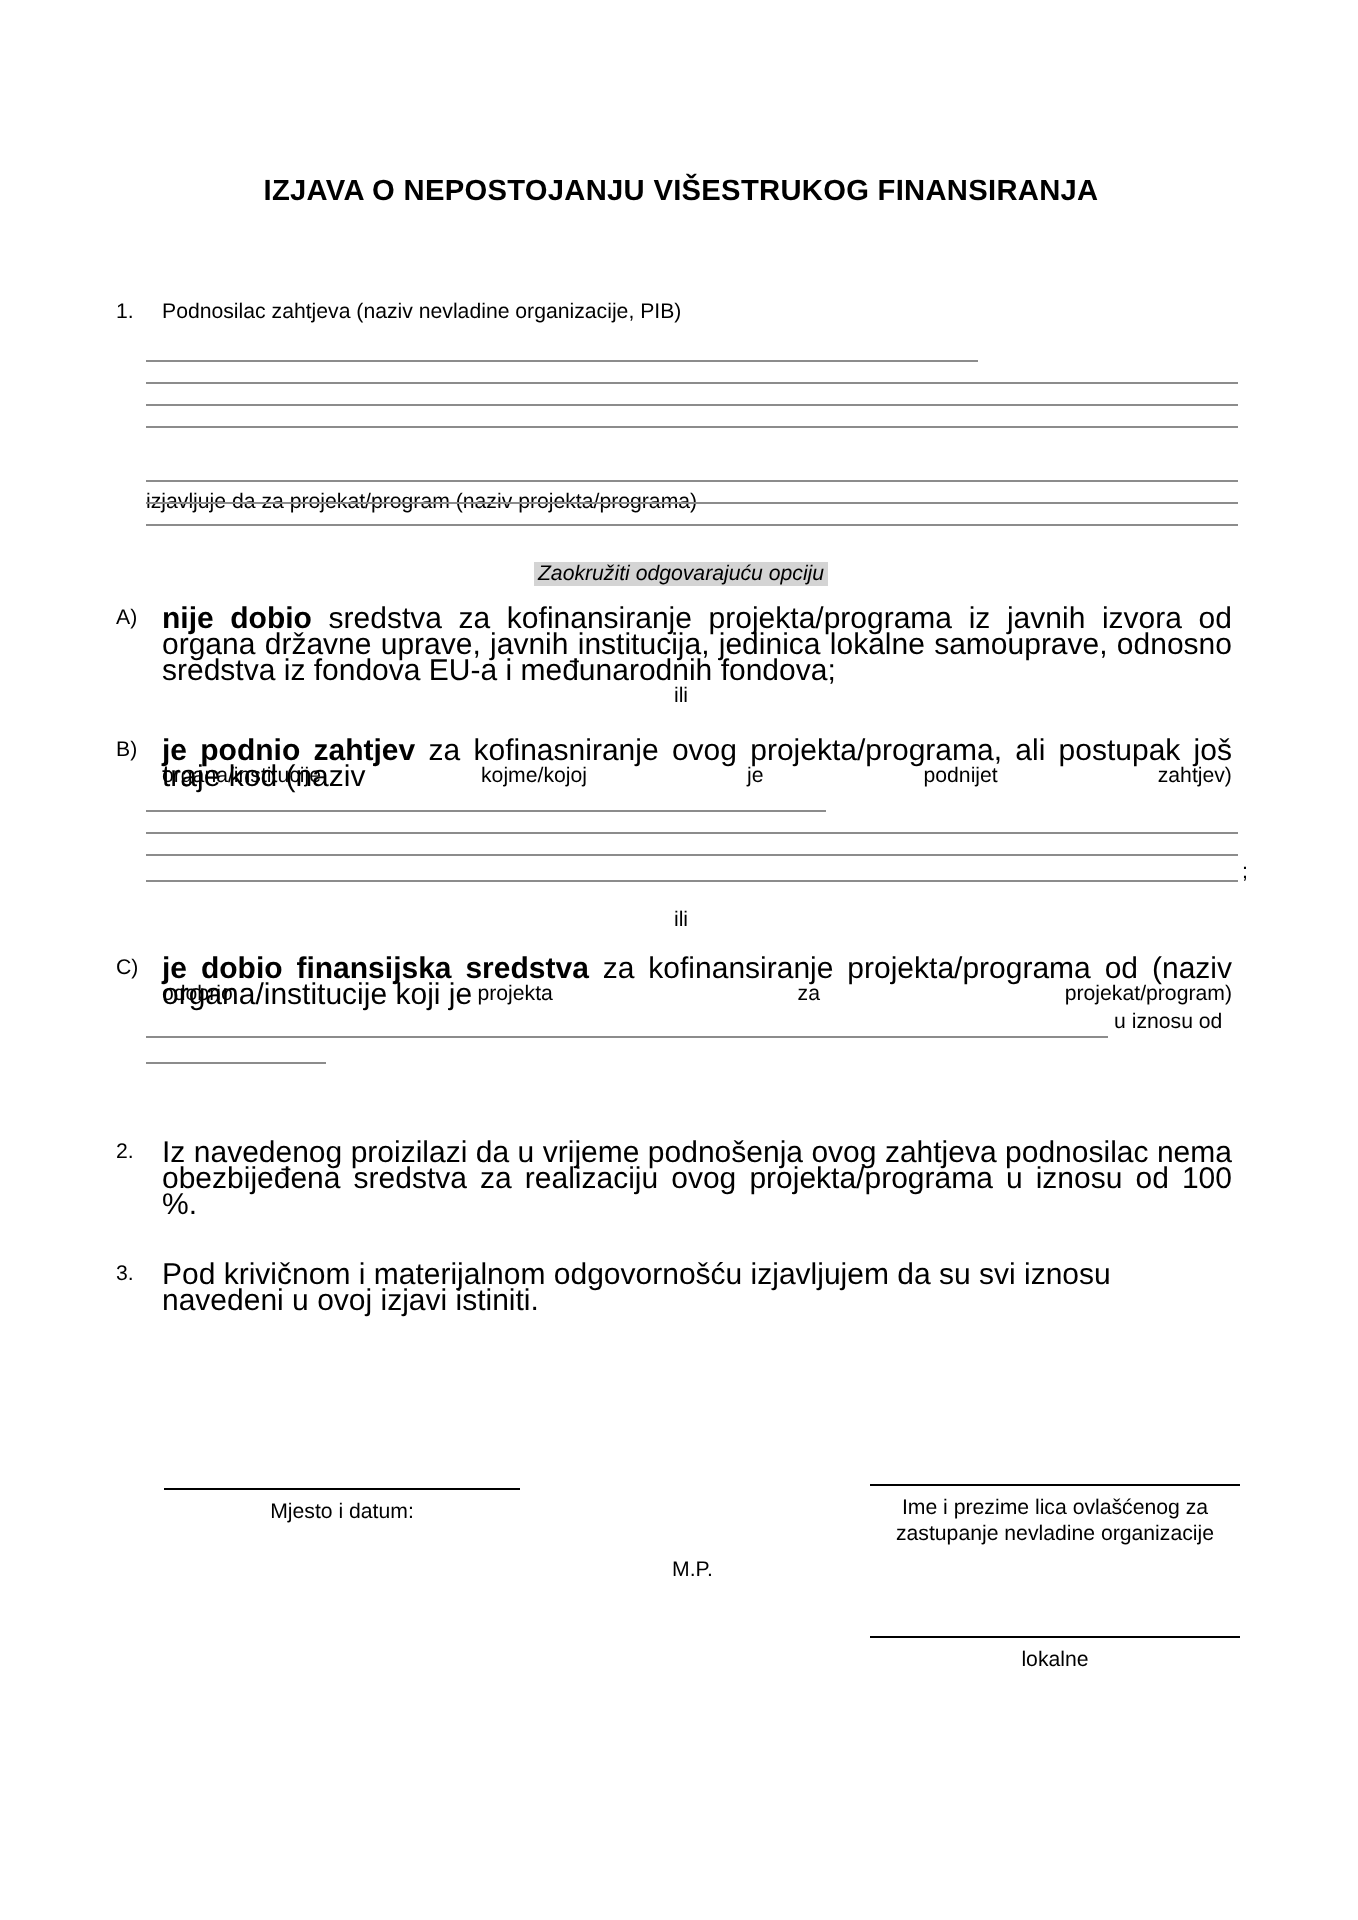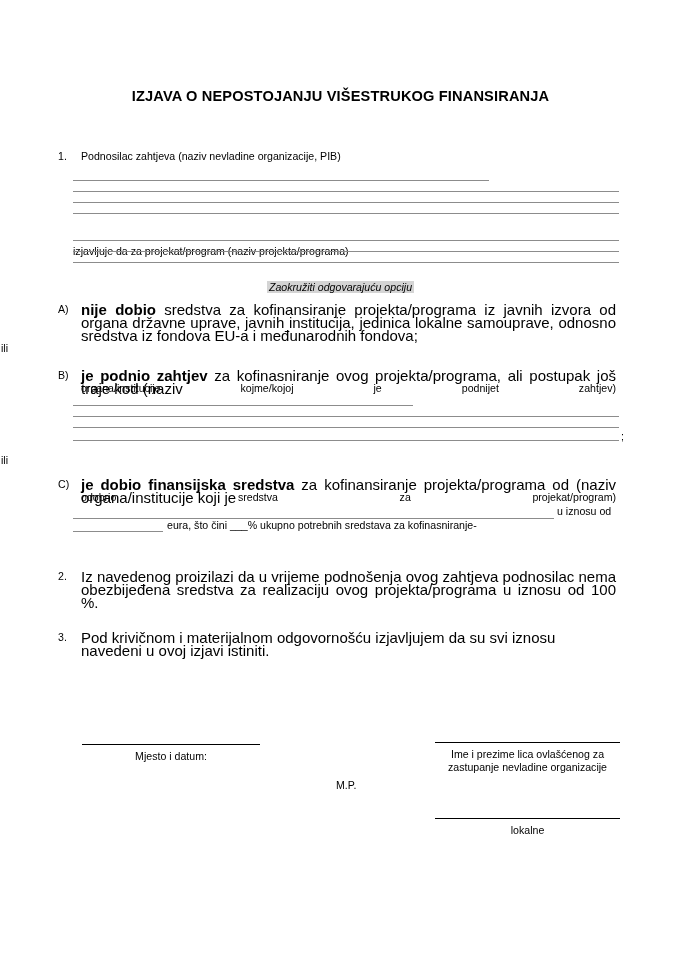--- a/index.html
+++ b/index.html
@@ -92,21 +92,21 @@
     font-style: italic;
     background: #d4d4d4;
     padding: 0 2px;
   }
 
   
   .ili {
     position: absolute;
     width: 679px;
     left: 0;
-    text-align: left;
+    text-align: center;
     font-size: 10.6px;
     line-height: 13.2px;
   }
 
   
   .stretch {
     display: flex;
     justify-content: space-between;
     width: 100%;
   }
@@ -176,31 +176,30 @@
     <div class="rule" style="left:72px; top:440px; width:546px;"></div>
     <div class="blk" style="left:620px; top:430px;">;</div>
 
     <div class="ili" style="top:454px;">ili</div>
 
     <div class="lettered" style="top:478px;">C)</div>
     <div class="body-txt" style="top:478px;"><b>je dobio finansijska sredstva</b><span> za kofinansiranje projekta/programa od (naziv organa/institucije koji je</span></div>
     <div class="blk" style="left:80px; top:491px; width:535px;">
       <span class="stretch">
         <span>odobrio</span>
-        <span>sredstva</span>
+        <span>projekta</span>
         <span>za</span>
         <span>projekat/program)</span>
       </span>
     </div>
 
     <div class="rule" style="left:72px; top:518px; width:481px;"></div>
     <div class="blk" style="left:556px; top:505px;">u iznosu od</div>
 
     <div class="rule" style="left:72px; top:531px; width:90px;"></div>
-    <div class="blk" style="left:166px; top:519px;">eura, što čini ___% ukupno potrebnih sredstava za kofinasniranje-</div>
 
     <div class="num" style="top:570px;">2.</div>
     <div class="body-txt" style="top:570px;">Iz navedenog proizilazi da u vrijeme podnošenja ovog zahtjeva podnosilac nema obezbijeđena sredstva za realizaciju ovog projekta/programa u iznosu od 100 %.</div>
 
     <div class="num" style="top:631px;">3.</div>
     <div class="body-txt nojust" style="top:631px;">Pod krivičnom i materijalnom odgovornošću izjavljujem da su svi iznosu navedeni u ovoj izjavi istiniti.</div>
 
     <div class="sig-line" style="left:81px; top:744px; width:178px;"></div>
     <div class="sig-cap" style="left:81px; top:750px; width:178px;">Mjesto i datum:</div>
 

